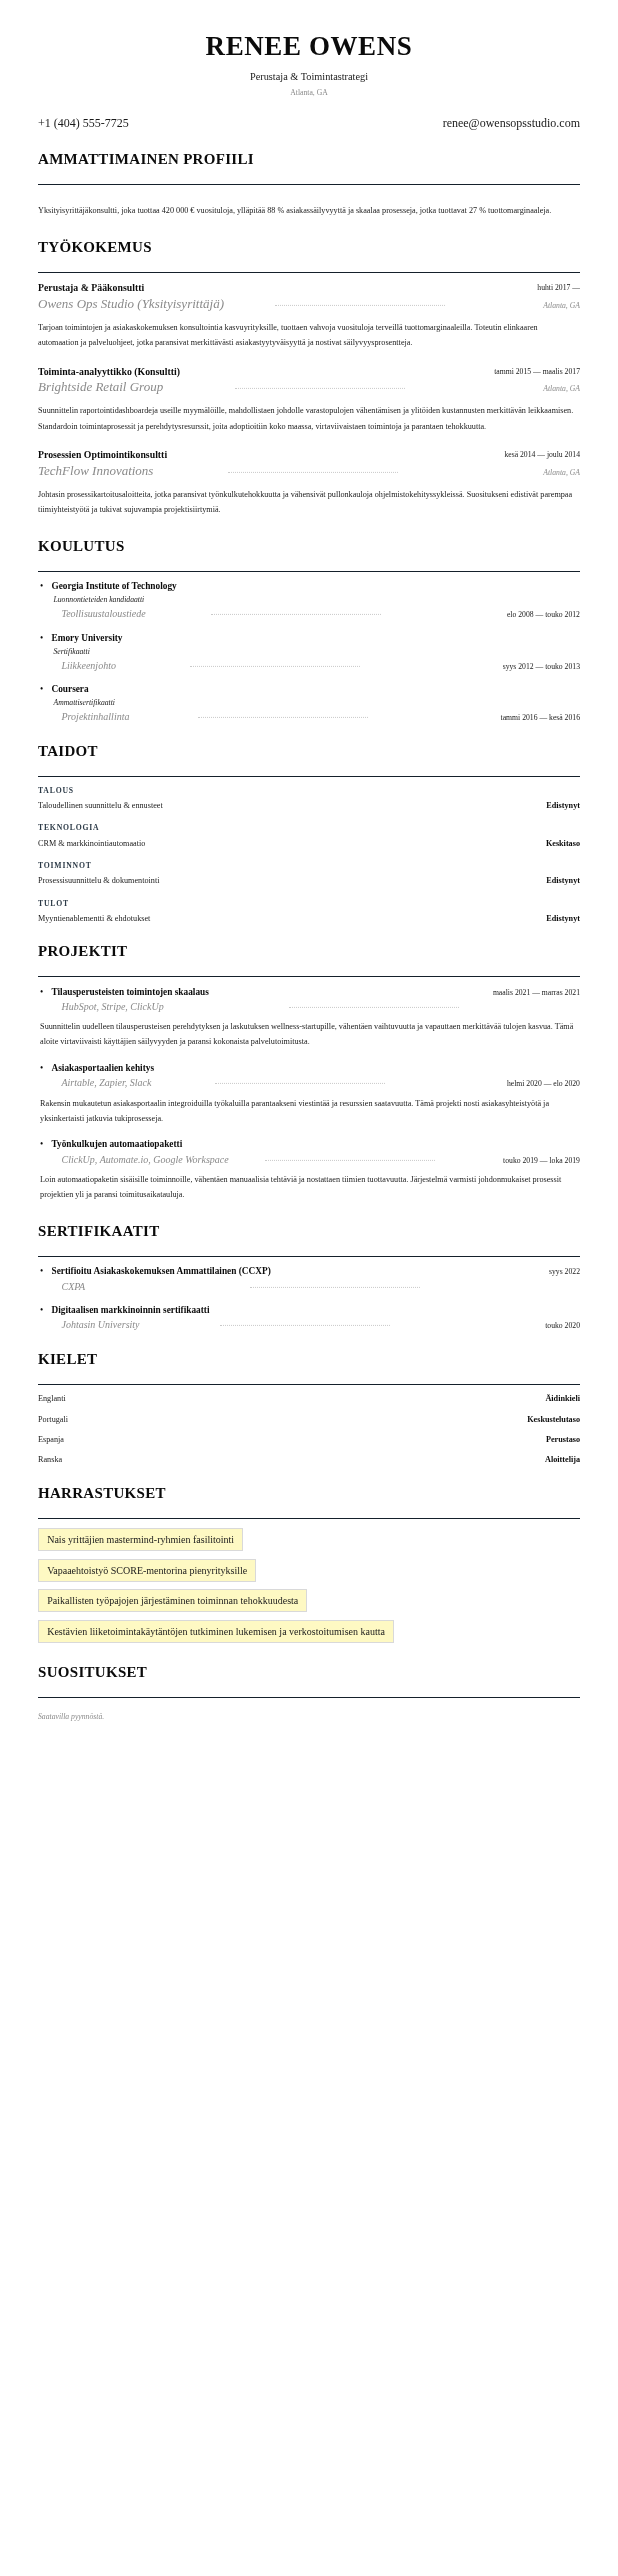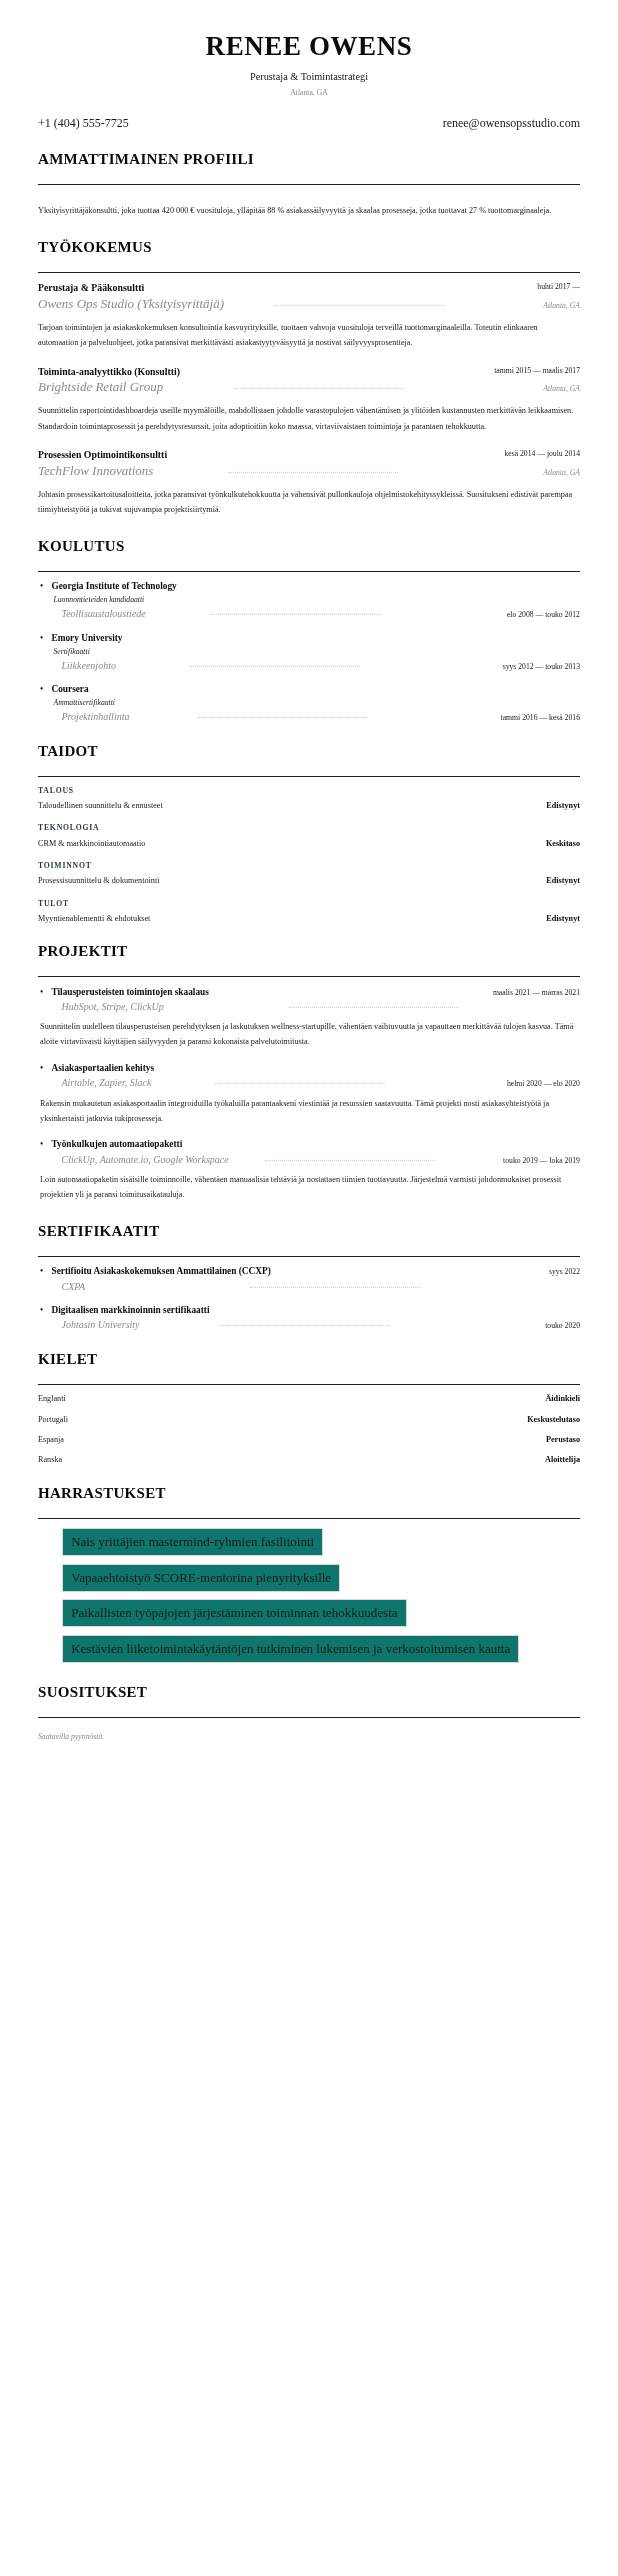--- a/index.html
+++ b/index.html
@@ -68,21 +68,21 @@
     line-height: 1.85;
     text-align: justify;
     color: #1a1a1a;
   }
 
   
   .entry { margin-bottom: 15.5px; }
   .entry:last-child { margin-bottom: 2.1px; }
   .entry-row {
     display: flex;
-    align-items: flex-start;
+    align-items: center;
     gap: 5.2px;
   }
   .entry-title {
     font-size: 9.8px;
     font-weight: 700;
     color: #0b0b0b;
     flex: 0 1 auto;
     max-width: 62%;
   }
   .entry-date {
@@ -212,25 +212,24 @@
     margin-bottom: 11.3px;
   }
   .lang-row:last-child { margin-bottom: 0; }
   .lang-level { font-weight: 700; color: #0b0b0b; }
 
   
   .chips { display: flex; flex-direction: column; align-items: flex-start; gap: 7.2px; }
   .chip {
     display: inline-block;
     border: 0.5px solid #d9d9d9;
-    background: #0f766e;
+    background: #fef9c3;
     padding: 5.2px 8.2px;
-    font-size: 13px;
-    color: #1a1a1a;
-    margin-left: 24px;
+    font-size: 10px;
+    color: #1a1a1a;
   }
 
   
   .ref-text {
     font-size: 7.7px;
     font-style: italic;
     color: #8a8a8a;
     padding-top: 5.2px;
   }
 </style>

